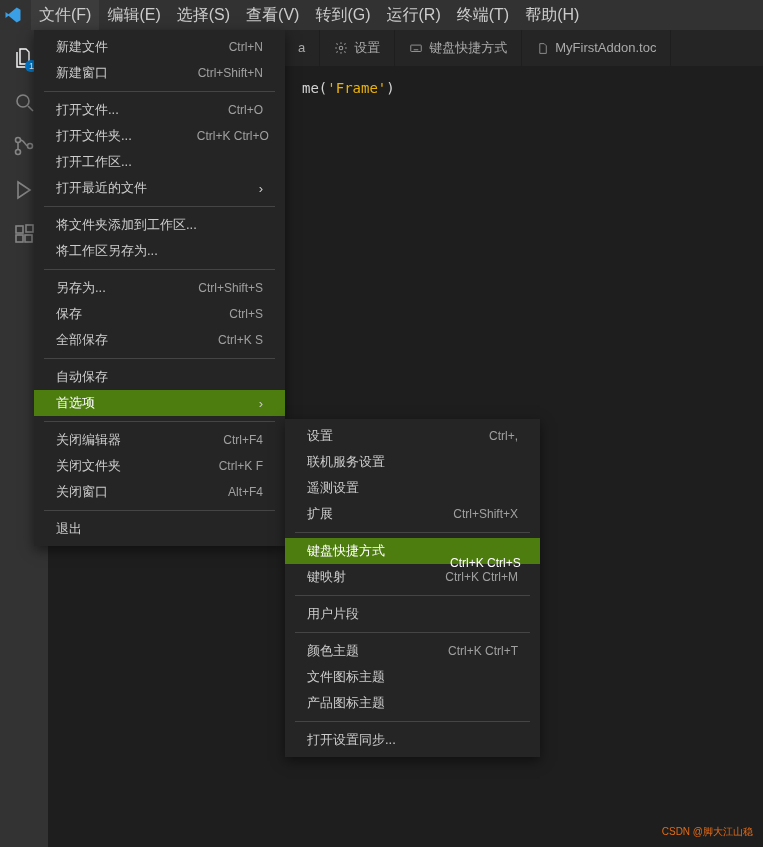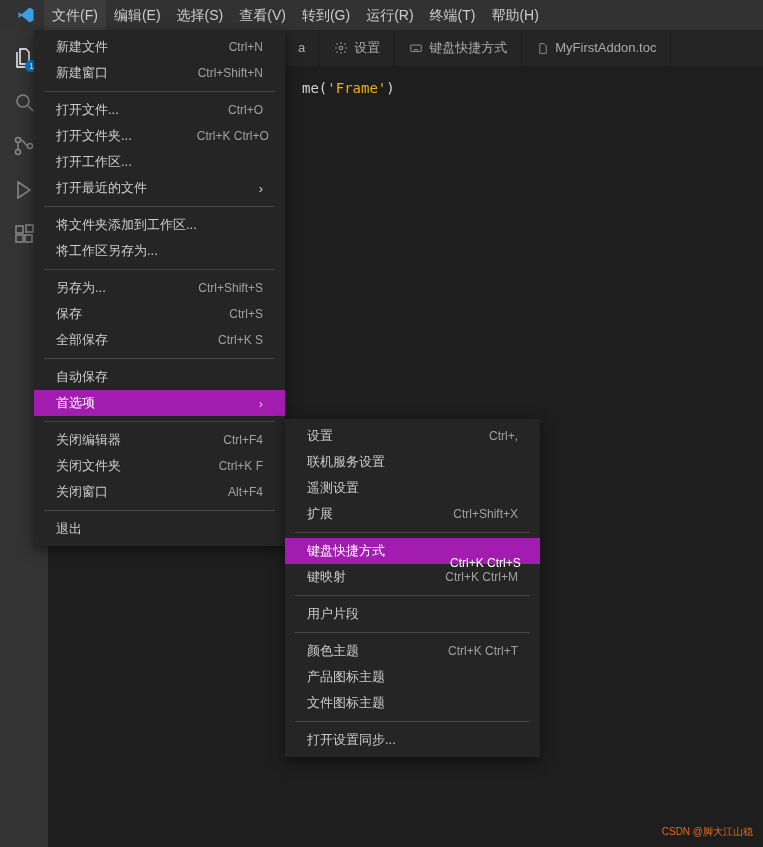--- a/index.html
+++ b/index.html
@@ -1,19 +1,19 @@
 <!DOCTYPE html>
 <html><head>
 <meta charset="utf-8">
 <style>
   * { margin: 0; padding: 0; box-sizing: border-box; user-select: none; }
   html, body { width: 763px; height: 847px; background: #1e1e1e; font-family: "Segoe UI", "Microsoft YaHei", sans-serif; color: #cccccc; overflow: hidden; position: relative; }
 
   
-  .menubar { height: 30px; background: #323233; display: flex; align-items: center; padding-left: 16px; font-size: 14px; }
+  .menubar { height: 30px; background: #323233; display: flex; align-items: center; padding-left: 3px; font-size: 16px; }
   .menubar .logo { width: 20px; height: 20px; margin-right: 8px; display:flex; align-items:center; justify-content:center; }
   .menubar .item { padding: 0 8px; height: 30px; line-height: 30px; cursor: default; }
   .menubar .item.active { background: #3c3c3c; }
 
   
   .activitybar { position: absolute; top: 30px; left: 0; width: 48px; bottom: 0; background: #333333; display: flex; flex-direction: column; align-items: center; padding-top: 6px; }
   .activitybar .abicon { width: 48px; height: 44px; display: flex; align-items: center; justify-content: center; position: relative; cursor: pointer; }
   .activitybar .abicon svg { stroke: #858585; }
   .activitybar .abicon.active svg { stroke: #ffffff; }
   .activitybar .abicon .badge { position: absolute; bottom: 8px; right: 10px; background: #007acc; color: #fff; font-size: 9px; border-radius: 8px; padding: 0 4px; line-height: 12px; }
@@ -26,21 +26,21 @@
   .code-line { padding: 14px 0 0 18px; color: #d4d4d4; font-family: Consolas, monospace; font-size: 14px; }
   .code-line .paren { color:#d4d4d4; }
   .code-line .str { color:#eab308; }
 
   
   .menu { position: absolute; background: #252526; box-shadow: 0 4px 12px rgba(0,0,0,0.5); font-size: 13px; z-index: 20; padding: 4px 0; }
   .menu .row { display: flex; align-items: center; height: 26px; padding: 0 22px 0 22px; cursor: default; white-space: nowrap; gap: 29px; }
   .menu .row .lbl { flex: 1 1 auto; }
   .menu .row .sc  { color: #a0a0a0; margin-left: 36px; font-size: 12px; }
   .menu .row .chev { color: #cccccc; margin-left: 36px; }
-  .menu .row.highlight { background: #a21caf; color: #ffffff; align-items: center; }
+  .menu .row.highlight { background: #4d7c0f; color: #ffffff; align-items: center; }
   .menu .row.highlight .sc { color: #ffffff; margin-top: 24px; }
   .menu .sep { height: 1px; background: #454545; margin: 5px 10px; }
 
   #menu-file { top: 30px; left: 34px; width: 251px; }
   #menu-pref { top: 419px; left: 285px; width: 255px; }
 
   .watermark { position: absolute; bottom: 8px; right: 10px; font-size: 10px; color: #f97316; opacity: 0.9; font-family: "Microsoft YaHei", sans-serif; }
 </style>
 </head>
 <body>
@@ -239,24 +239,24 @@
   <div class="sep"></div>
   <div class="row">
       <span class="lbl">用户片段</span>
     </div>
   <div class="sep"></div>
   <div class="row">
       <span class="lbl">颜色主题</span>
       <span class="sc">Ctrl+K Ctrl+T</span>
     </div>
   <div class="row">
+      <span class="lbl">文件图标主题</span>
+    </div>
+  <div class="row">
       <span class="lbl">产品图标主题</span>
     </div>
-  <div class="row">
-      <span class="lbl">文件图标主题</span>
-    </div>
   <div class="sep"></div>
   <div class="row">
       <span class="lbl">打开设置同步...</span>
     </div>
 </div>
 
 <div class="watermark">CSDN @脚大江山稳</div>
 
 </body></html>

